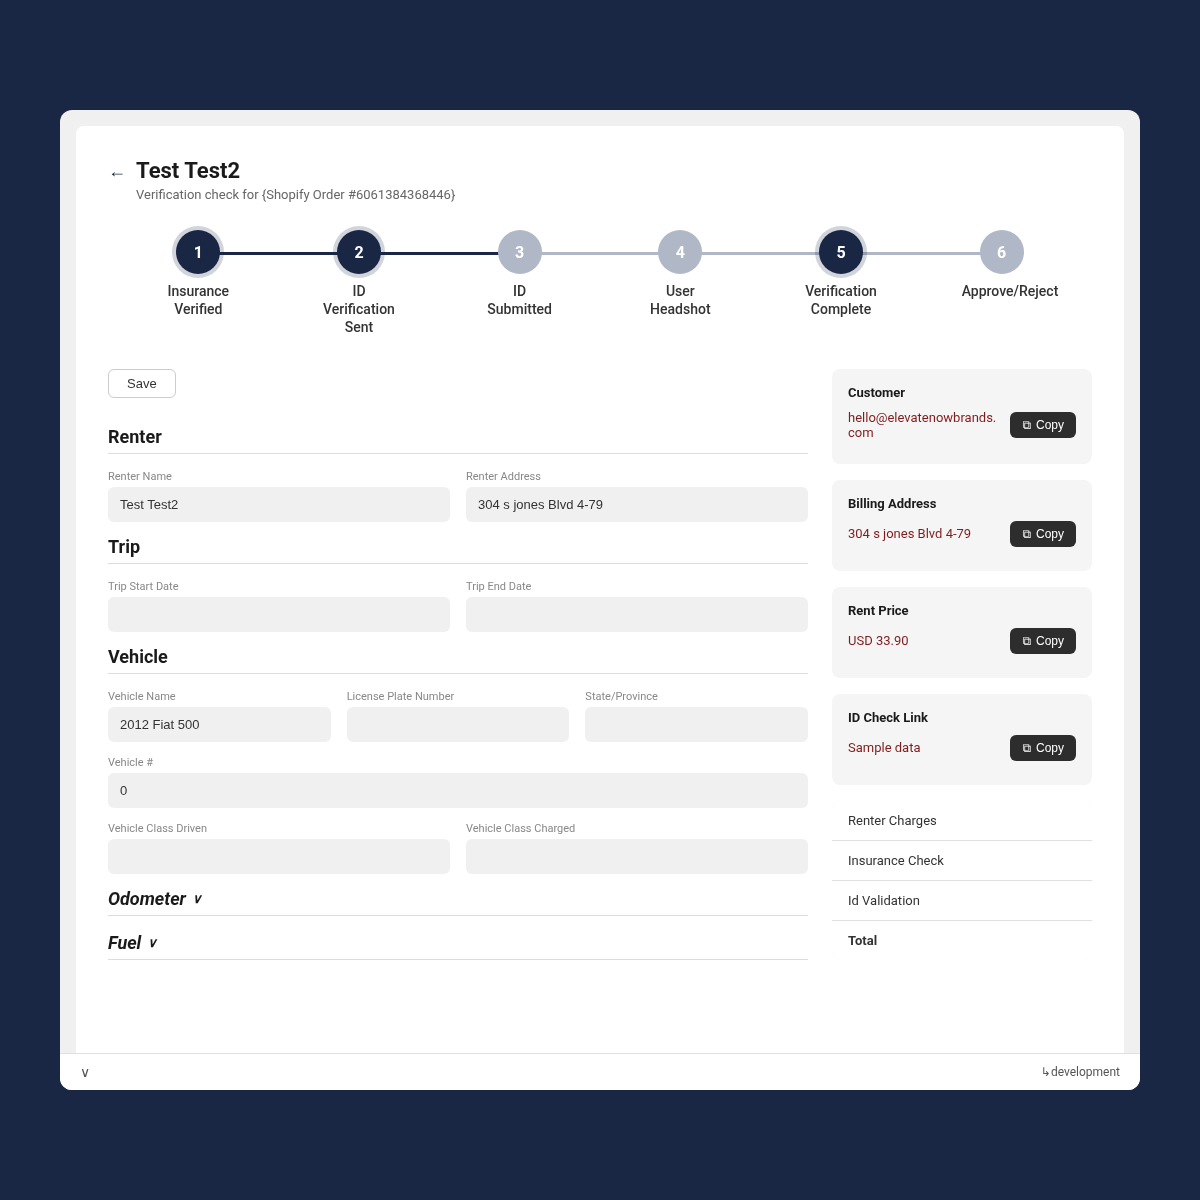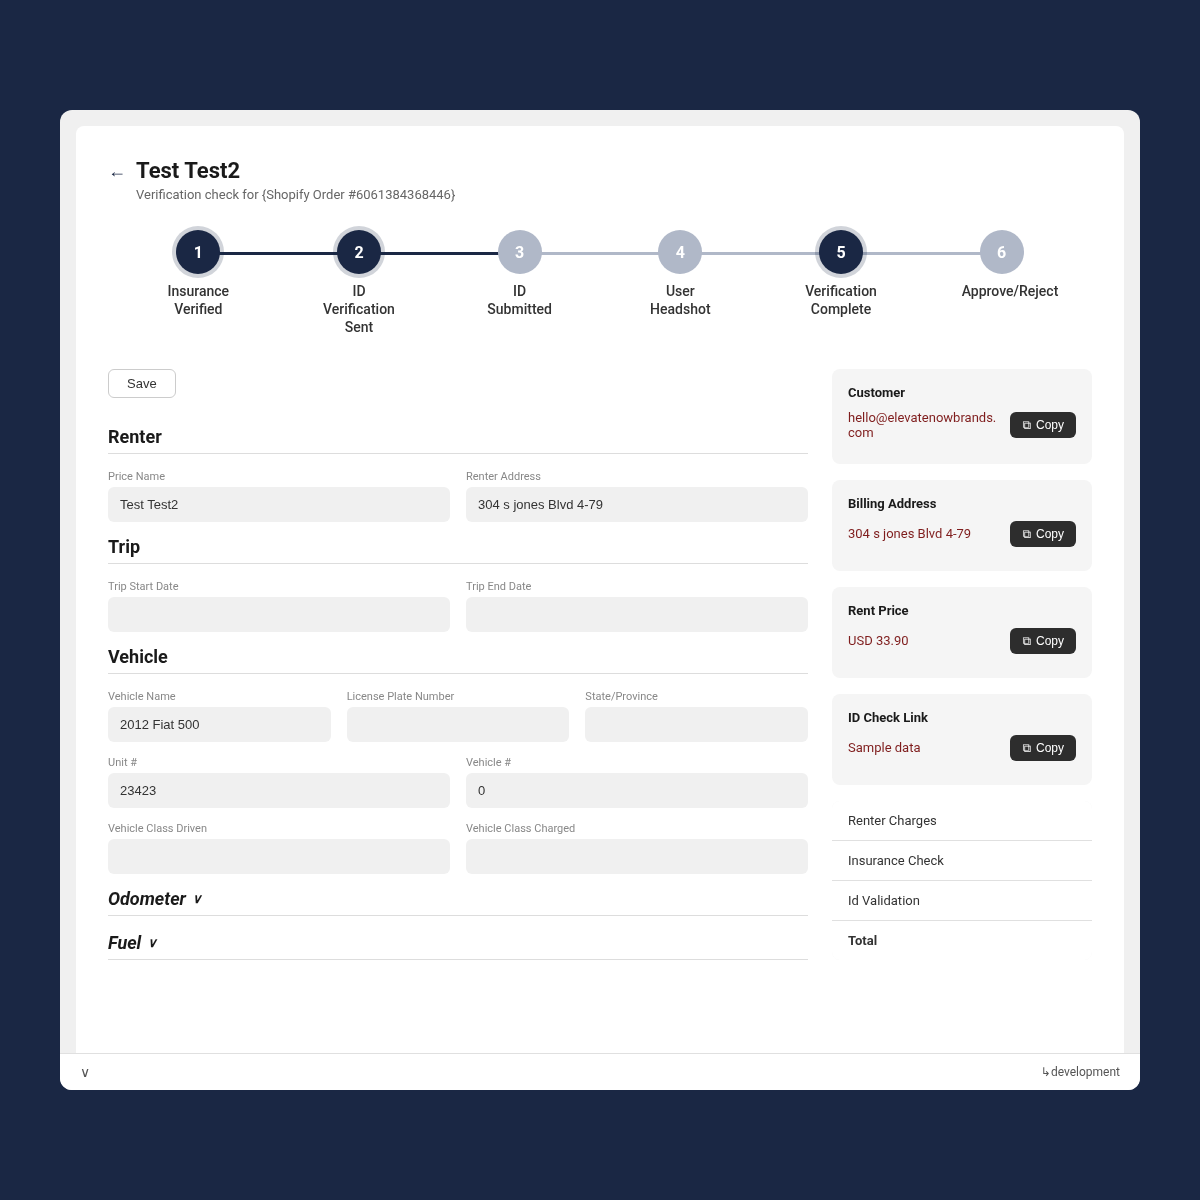--- a/index.html
+++ b/index.html
@@ -345,21 +345,21 @@
     <div class="main-layout">
 
       <div class="form-section">
 
         <button class="save-btn">Save</button>
 
         
         <div class="section-heading">Renter</div>
         <div class="field-row">
           <div class="field-group">
-            <label class="field-label">Price Name</label>
+            <label class="field-label">Renter Name</label>
             <input class="field-input" type="text" value="Test Test2" style="">
           </div>
           <div class="field-group">
             <label class="field-label">Renter Address</label>
             <input class="field-input" type="text" value="304 s jones Blvd 4-79" style="">
           </div>
         </div>
 
         
         <div class="section-heading">Trip</div>
@@ -384,24 +384,20 @@
           <div class="field-group">
             <label class="field-label">License Plate Number</label>
             <input class="field-input" type="text" style="">
           </div>
           <div class="field-group">
             <label class="field-label">State/Province</label>
             <input class="field-input" type="text" style="">
           </div>
         </div>
         <div class="field-row">
-          <div class="field-group">
-            <label class="field-label">Unit #</label>
-            <input class="field-input" type="text" value="23423" style="">
-          </div>
           <div class="field-group">
             <label class="field-label">Vehicle #</label>
             <input class="field-input" type="text" value="0" style="">
           </div>
         </div>
         <div class="field-row">
           <div class="field-group">
             <label class="field-label">Vehicle Class Driven</label>
             <input class="field-input" type="text" style="">
           </div>

